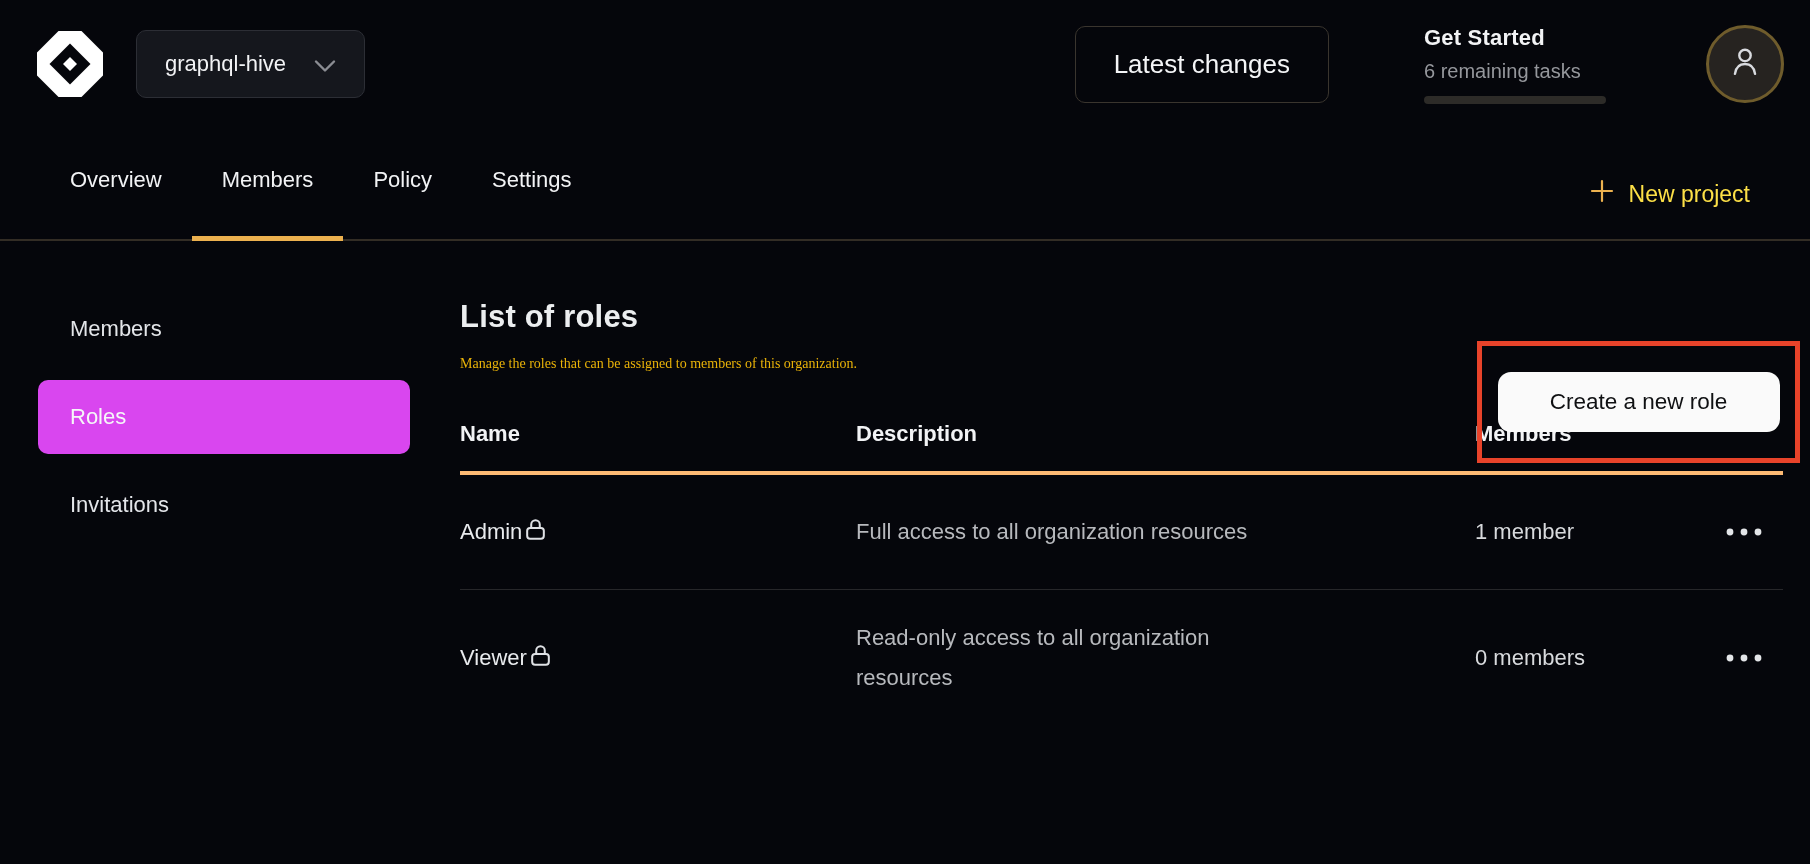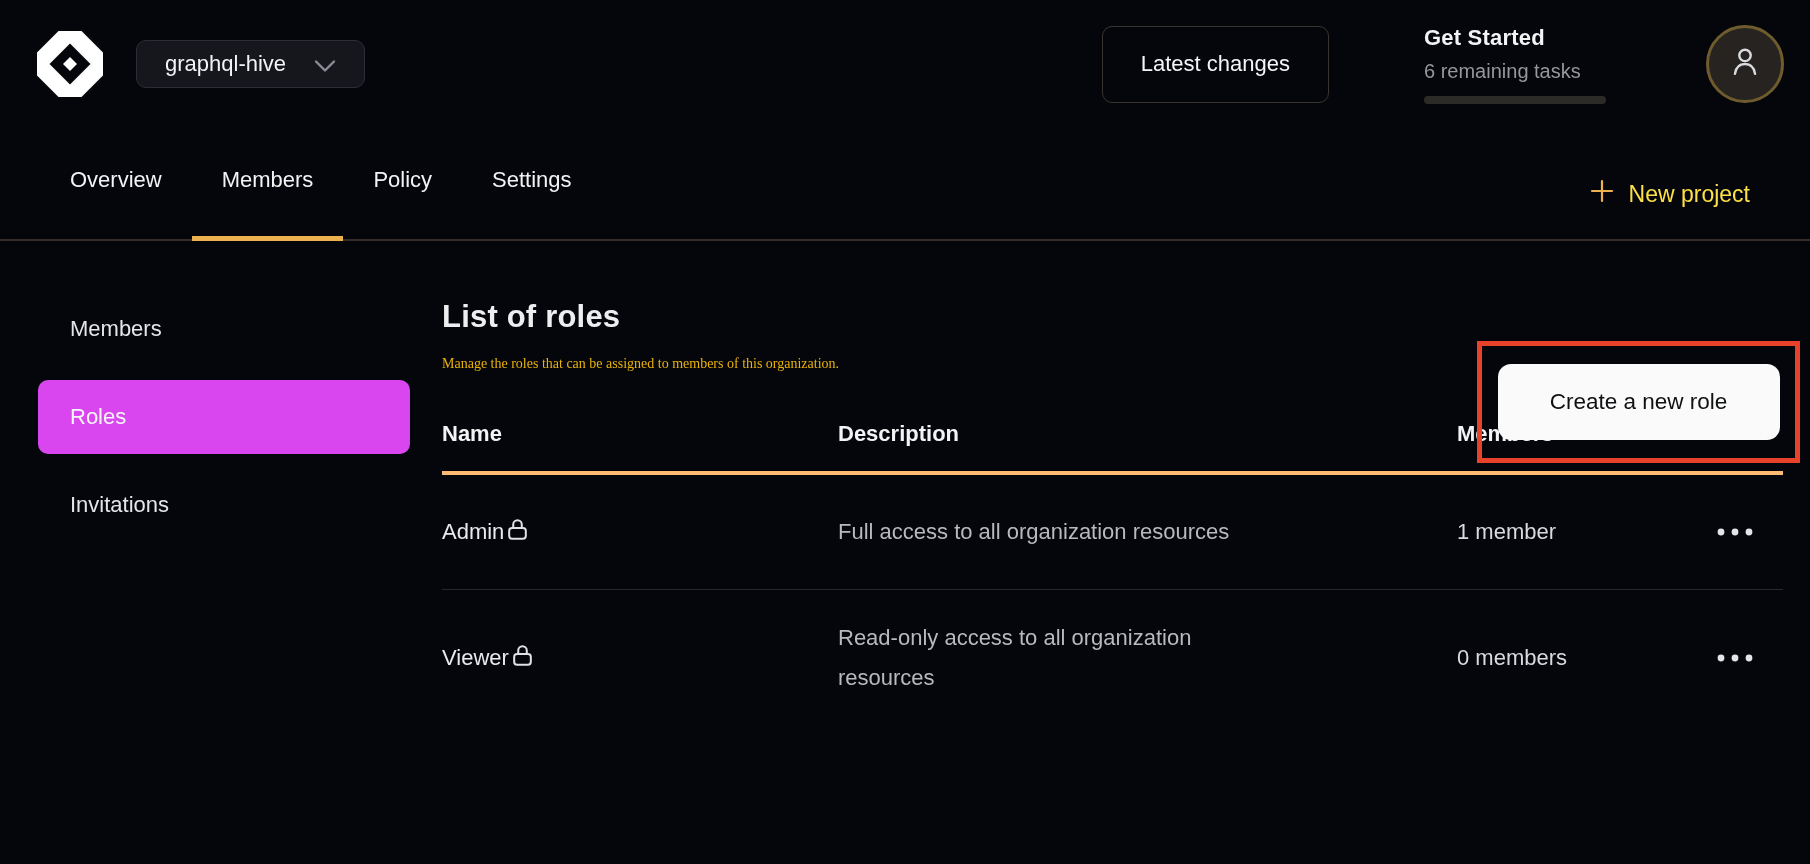--- a/index.html
+++ b/index.html
@@ -15,41 +15,41 @@
   
   .topbar {
     height:128px;
     display:flex;
     align-items:center;
     padding:0 26px 0 35px;
   }
   .logo { width:70px; height:70px; flex:0 0 auto; cursor:pointer; }
   .org-btn {
     margin-left:31px;
-    height:48px;
+    height:68px;
     display:flex; align-items:center; gap:28px;
     padding:17px 28px;
     background:#15171d;
     border:1px solid #2c2e35;
     border-radius:10px;
     color:#f2f3f5;
     cursor:pointer;
   }
   .org-btn .chev { margin-top:3px; }
 
   .latest-btn {
     margin-left:auto;
     height:77px;
     display:flex; align-items:center;
     padding:8px 38px;
     background:transparent;
     border:1px solid #3a352e;
     border-radius:10px;
     color:#f4f5f7;
-    font-size:22px;
+    font-size:26px;
     font-family:inherit;
     cursor:pointer;
   }
   .getstarted {
     margin-left:95px;
     width:182px;
     display:flex; flex-direction:column;
     cursor:pointer;
   }
   .gs-title { font-size:22px; font-weight:700; color:#f2f3f5; letter-spacing:.2px; }
@@ -114,37 +114,37 @@
     padding-left:32px;
     margin-bottom:14px;
     border-radius:10px;
     color:#e3e5e9;
     cursor:pointer;
   }
   .side-item.active { background:#d946ef; color:#f5f6f8; }
 
   .main {
     flex:1;
-    margin-left:32px;
+    margin-left:50px;
     position:relative;
     padding-top:7px;
   }
   .page-title { font-size:31px; font-weight:700; color:#eceef0; letter-spacing:.2px; }
   .page-sub   { margin-top:21px; font-size:14px; color:#eab308;font-family:Liberation Serif, serif; }
 
   
   .annotation-box {
     position:absolute;
     top:49px; right:-17px;
     width:323px; height:122px;
     border:5px solid #e8432a;
     display:flex; align-items:center; justify-content:center;
   }
   .create-btn {
-    width:282px; height:76px;
+    width:282px; height:60px;
     background:#fafafa;
     color:#0f1012;
     border:none;
     border-radius:13px;
     font-size:22.5px;
     font-family:inherit;
     font-weight:500;
     cursor:pointer;
   }
 

